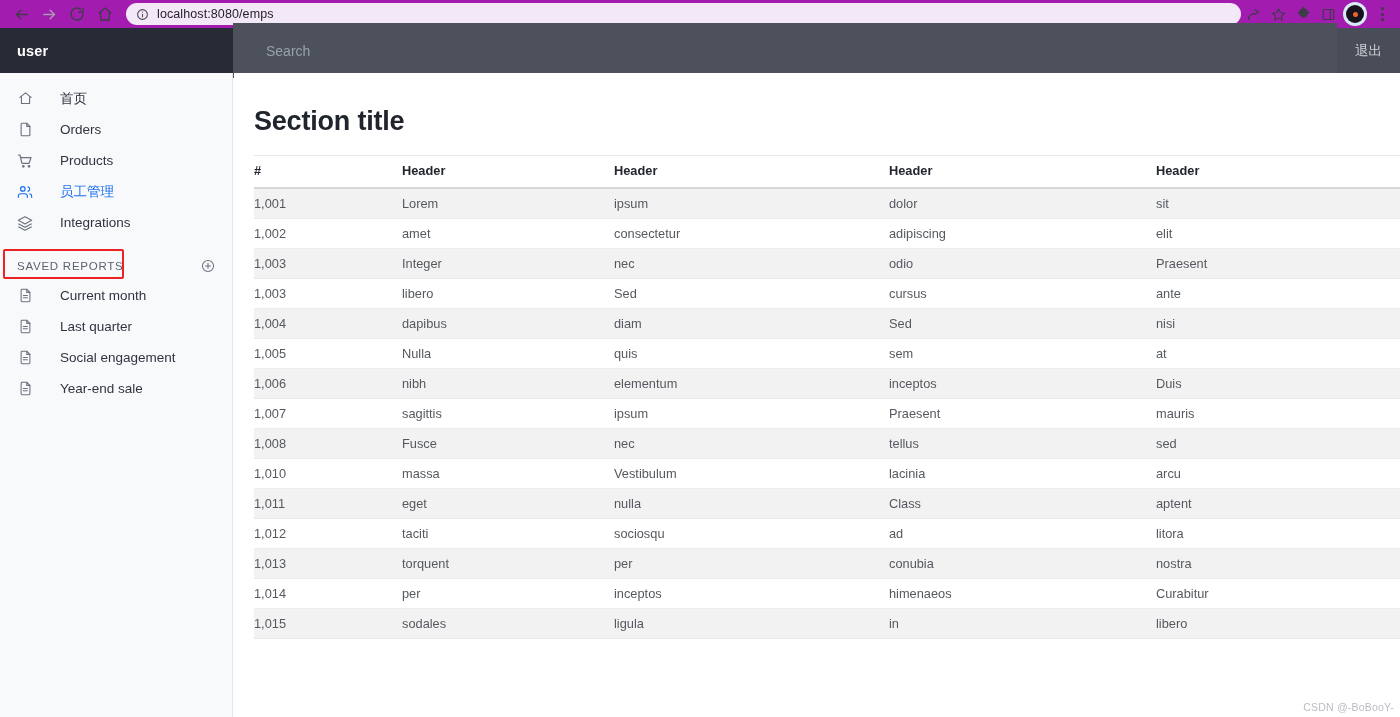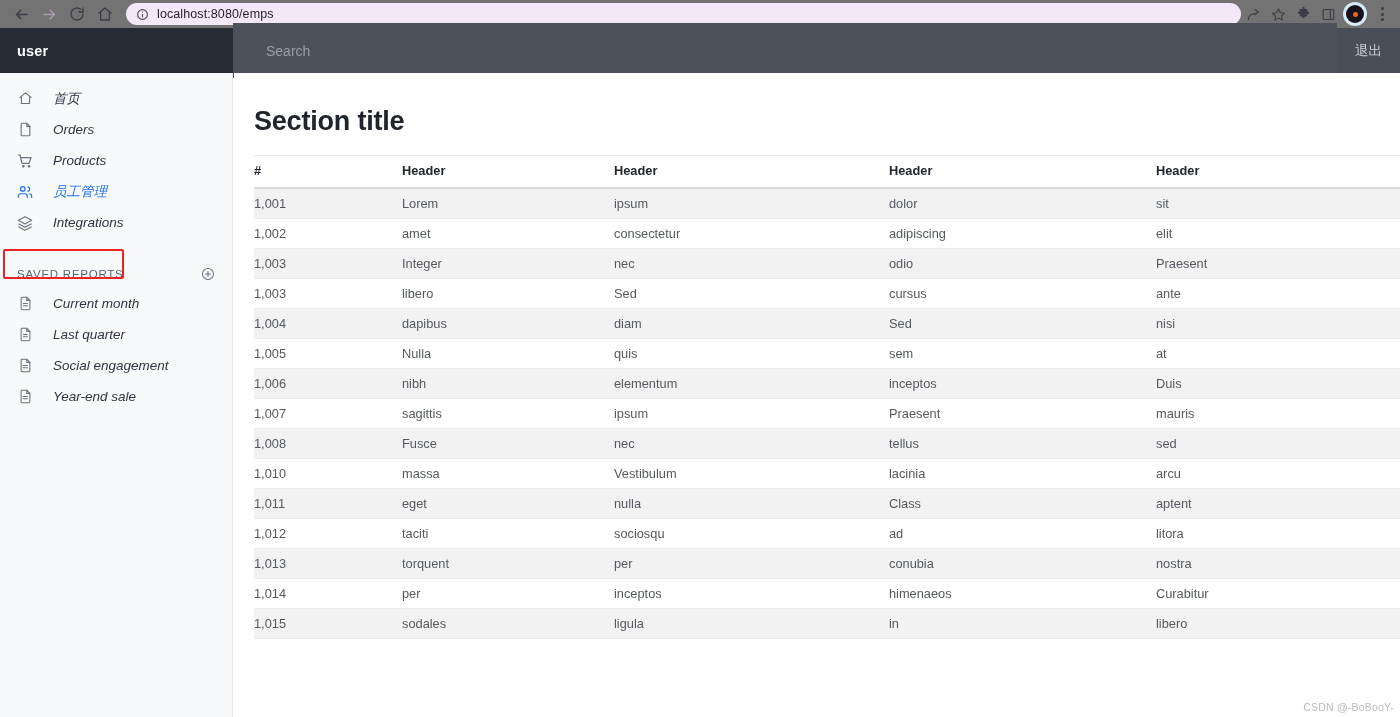--- a/index.html
+++ b/index.html
@@ -7,21 +7,21 @@
     width: 1400px; height: 717px;
     font-family: "Liberation Sans", sans-serif;
     background: #ffffff;
     overflow: hidden;
   }
 
   
   .browser-bar {
     position: absolute; top: 0; left: 0;
     width: 1400px; height: 28px;
-    background: #737373;
+    background: #a21caf;
     display: flex; align-items: center;
   }
   .nav-btns { display: flex; align-items: center; gap: 2px; padding-left: 8px; }
   .nav-btn {
     width: 26px; height: 26px;
     display: flex; align-items: center; justify-content: center;
     border-radius: 50%;
   }
   .nav-btn svg { display: block; }
 
@@ -104,42 +104,41 @@
     position: absolute; top: 45px; left: 0;
     width: 233px; height: 644px;
     background: #f8f9fb;
     border-right: 1px solid #e4e6ea;
     padding-top: 10px;
   }
   .nav-item {
     display: flex; align-items: center;
     height: 31px;
     padding-left: 17px;
-    gap: 20px;
+    gap: 27px;
     position: relative;
-    font-style: italic;
   }
   .nav-item .nav-icon { width: 16px; height: 16px; display: flex; align-items: center; justify-content: center; flex: 0 0 16px; }
   .nav-item .nav-label { font-size: 13.5px; color: #2f3540; white-space: nowrap; }
   .nav-item.active .nav-label { color: #1c6ff0; }
 
   .highlight-box {
     position: absolute;
     left: 3px; top: 176px;
     width: 121px; height: 30px;
     border: 2px solid #ee2222;
     border-radius: 2px;
     pointer-events: none;
   }
 
   .saved-header {
     display: flex; align-items: center; justify-content: space-between;
     padding: 0 17px 0 17px;
     height: 28px;
-    margin-top: 22px;
+    margin-top: 14px;
   }
   .saved-title {
     font-size: 11.5px; letter-spacing: .75px;
     color: #5a6270; font-weight: normal;
   }
   .plus-btn { width: 15px; height: 15px; display: flex; align-items: center; justify-content: center; }
 
   
   .main {
     position: absolute; top: 45px; left: 234px;

